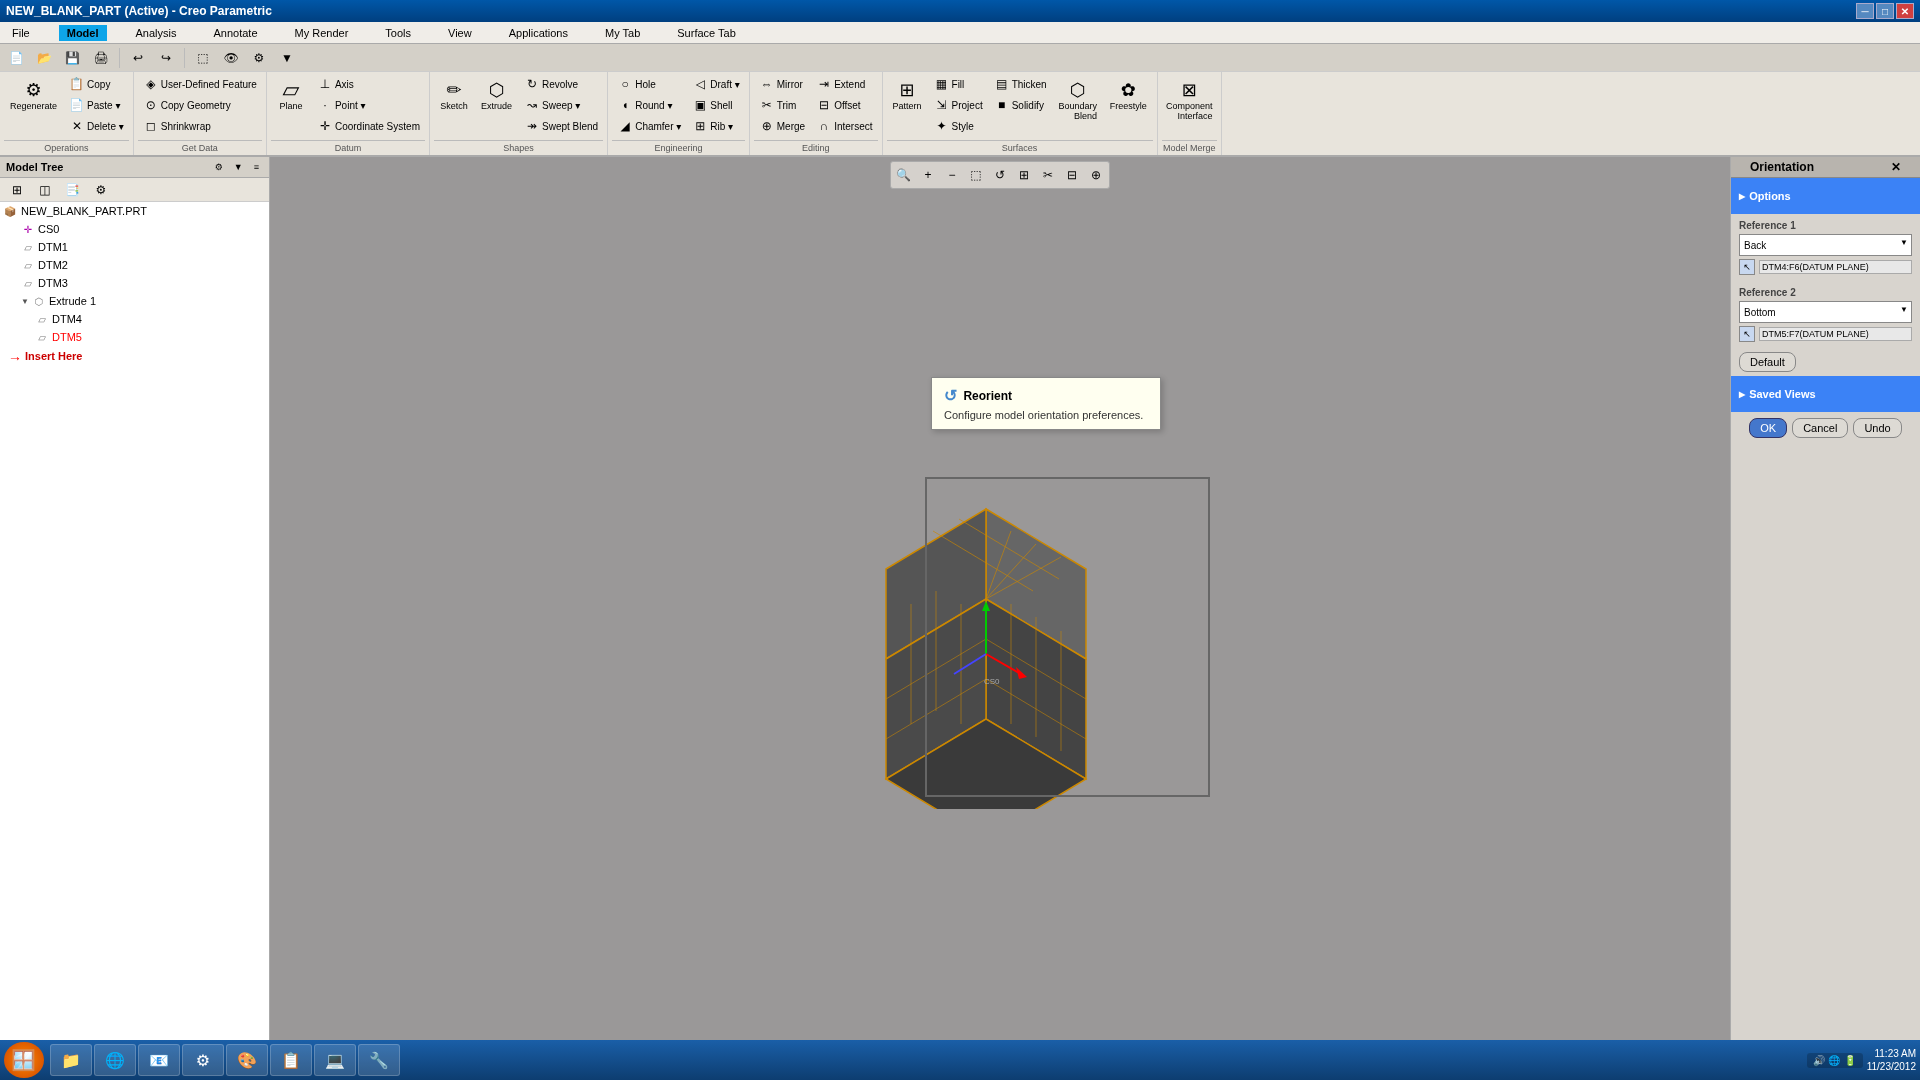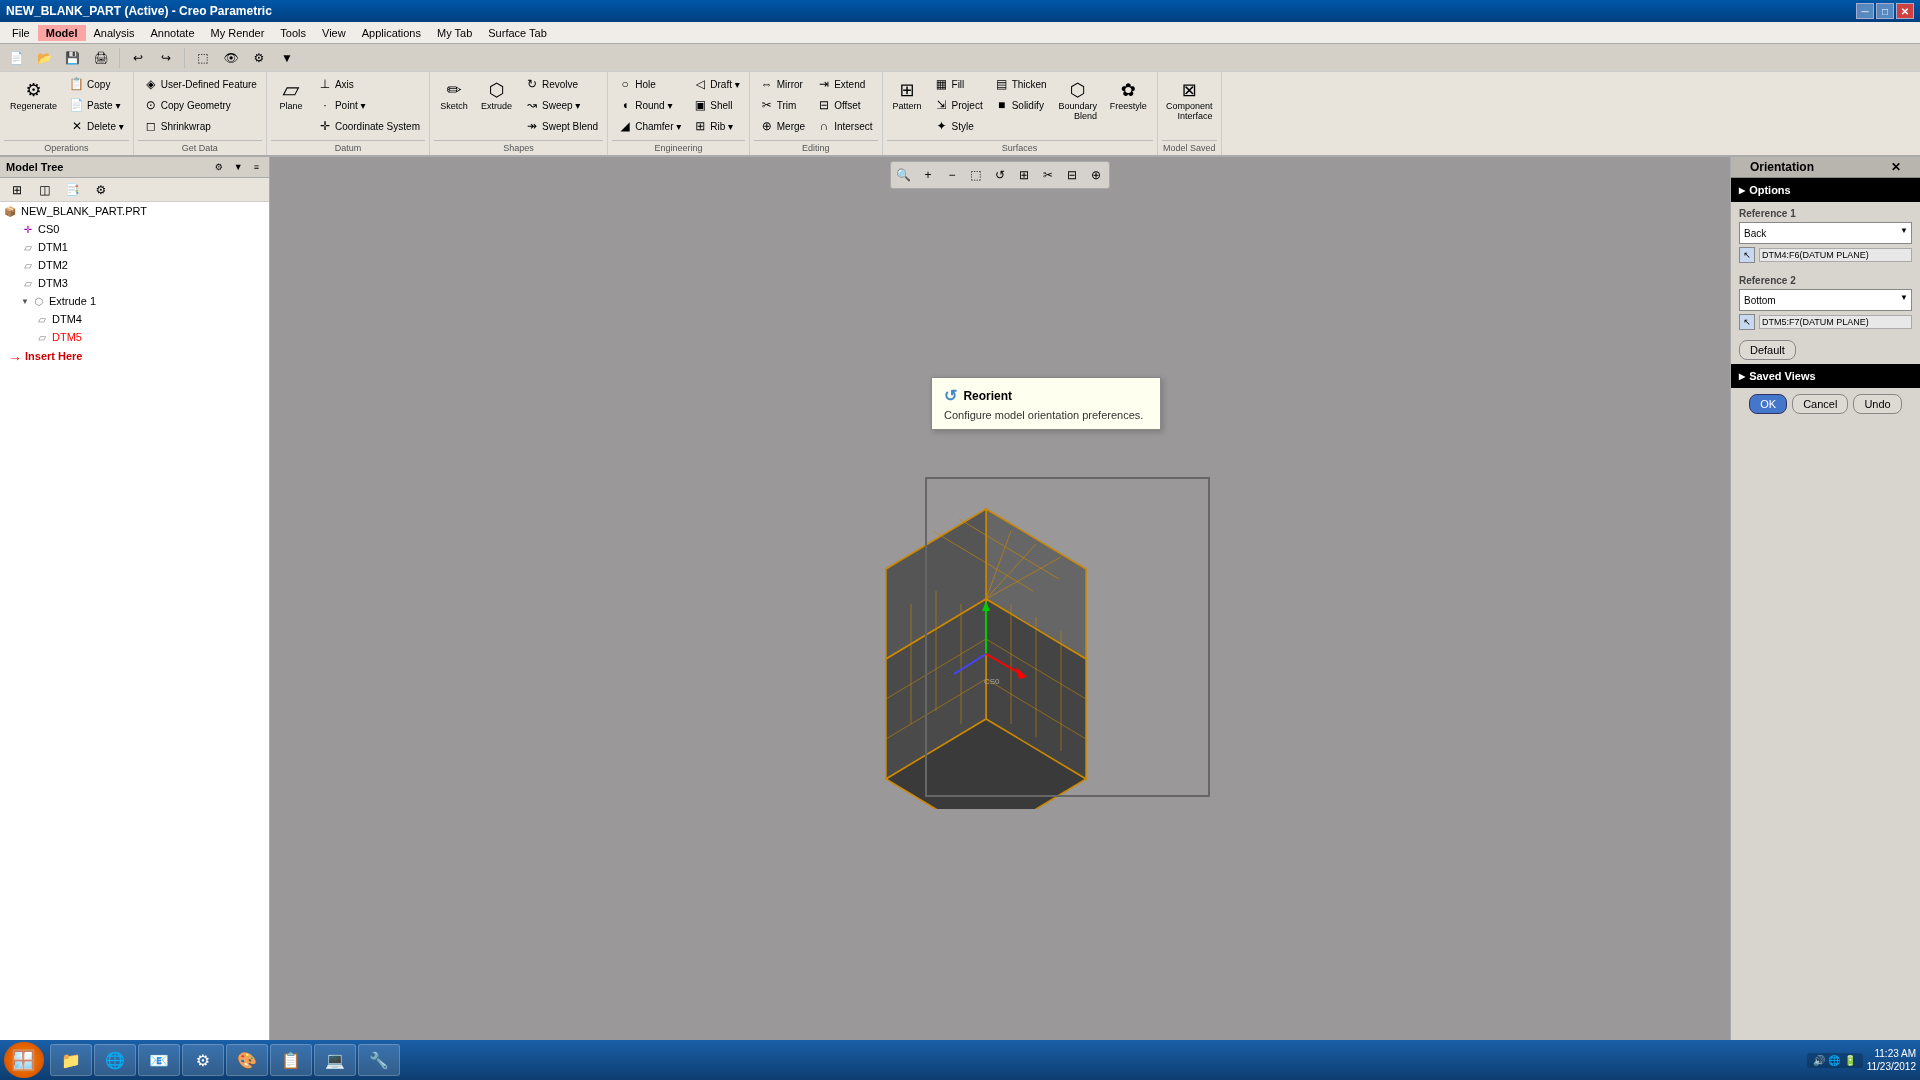--- a/index.html
+++ b/index.html
@@ -24,29 +24,30 @@
     #titlebar-controls span:last-child { background: #d04040; }
 
     
     #menubar {
       height: 22px;
       background: #f0ede8;
       display: flex;
       align-items: center;
       border-bottom: 1px solid #aaa;
       padding: 0 4px;
+      gap: 21px;
     }
     .menu-item {
       padding: 2px 8px;
       cursor: pointer;
       font-size: 11px;
       color: #000;
       white-space: nowrap;
     }
-    .menu-item.active { background: #fca5a5; font-weight: bold; }
+    .menu-item.active { background: #0ea5e9; font-weight: bold; }
     #toolbar-row1 {
       height: 28px;
       display: flex;
       align-items: center;
       padding: 0 4px;
       border-bottom: 1px solid #ccc;
       gap: 2px;
     }
     .tb-btn {
       display: flex; align-items: center; gap: 2px; padding: 2px 4px; cursor: pointer; border: 1px solid transparent; border-radius: 2px; font-size: 10px; background: none;
@@ -254,21 +255,21 @@
       width: 100%;
       height: 22px;
       font-size: 10px;
       background: white;
       border: 1px solid #888;
       padding: 1px 4px;
       appearance: none;
     }
     .panel-select-wrapper { position: relative; }
     .panel-select-wrapper:after { content: '▼'; position: absolute; right: 4px; top: 4px; font-size: 8px; pointer-events: none; }
-    .panel-divider { background: #000000; color: white; padding: 6px 8px; font-size: 11px; font-weight: bold; display: flex; align-items: center; gap: 4px; cursor: pointer; }
+    .panel-divider { background: #3b82f6; color: white; padding: 12px 8px; font-size: 11px; font-weight: bold; display: flex; align-items: center; gap: 4px; cursor: pointer; }
     .panel-divider:before { content: '▶'; font-size: 8px; }
     .ref-row { display: flex; align-items: center; gap: 4px; margin-top: 3px; }
     .ref-btn { width: 16px; height: 16px; background: #c8d8f0; border: 1px solid #888; display: flex; align-items: center; justify-content: center; font-size: 9px; cursor: pointer; flex-shrink: 0; }
     .ref-val { flex: 1; background: #e8e8e8; border: 1px solid #aaa; padding: 1px 2px; font-size: 9px; overflow: hidden; white-space: nowrap; text-overflow: ellipsis; }
     .panel-buttons { display: flex; gap: 5px; padding: 6px 8px; justify-content: center; }
     .panel-btn {
       padding: 3px 10px; font-size: 11px; cursor: pointer; border: 1px solid #888; background: #dddad4; border-radius: 8px;
     }
     .panel-btn.primary { background: #4477cc; color: white; border-color: #336; }
 
@@ -496,21 +497,21 @@
     <div class="ribbon-group-label">Surfaces</div>
   </div>
 
   <div class="ribbon-group">
     <div class="ribbon-items">
       <div class="r-btn" style="max-width:55px;">
         <div class="r-btn-icon">⊠</div>
         <div class="r-btn-label">Component Interface</div>
       </div>
     </div>
-    <div class="ribbon-group-label">Model Saved</div>
+    <div class="ribbon-group-label">Model Merge</div>
   </div>
 </div>
 
 <div id="main-area" style="height: 951px;">
 
   <div id="model-tree">
     <div id="model-tree-header">
       <span>Model Tree</span>
       <div style="display:flex;gap:3px;">
         <button class="tb-btn" style="padding:1px 3px; font-size:9px;">⚙</button>

